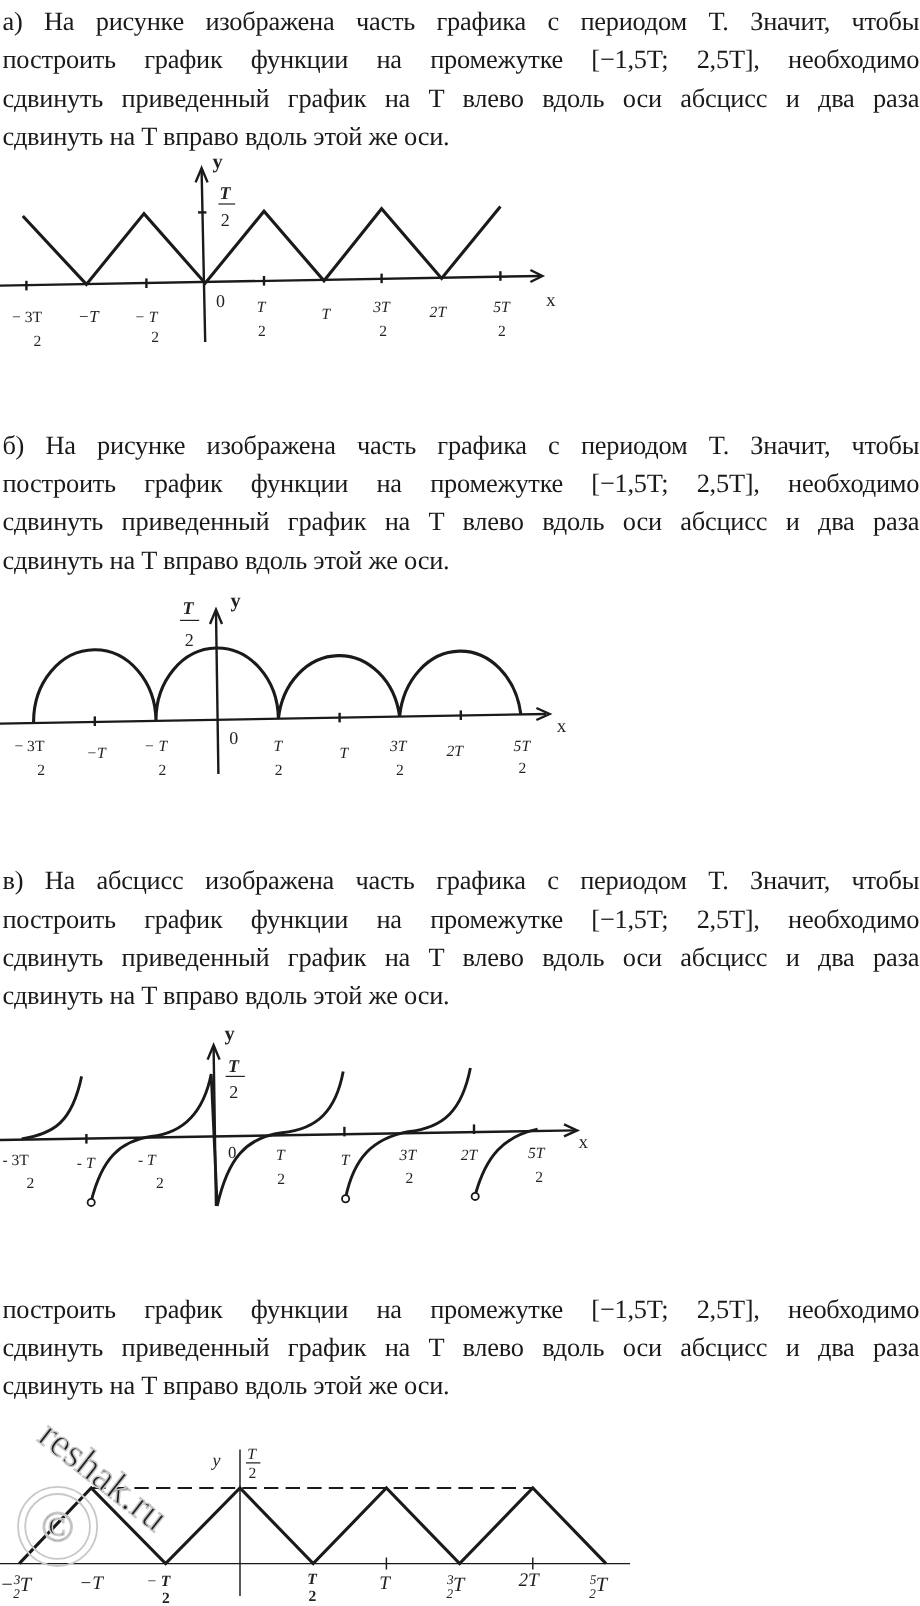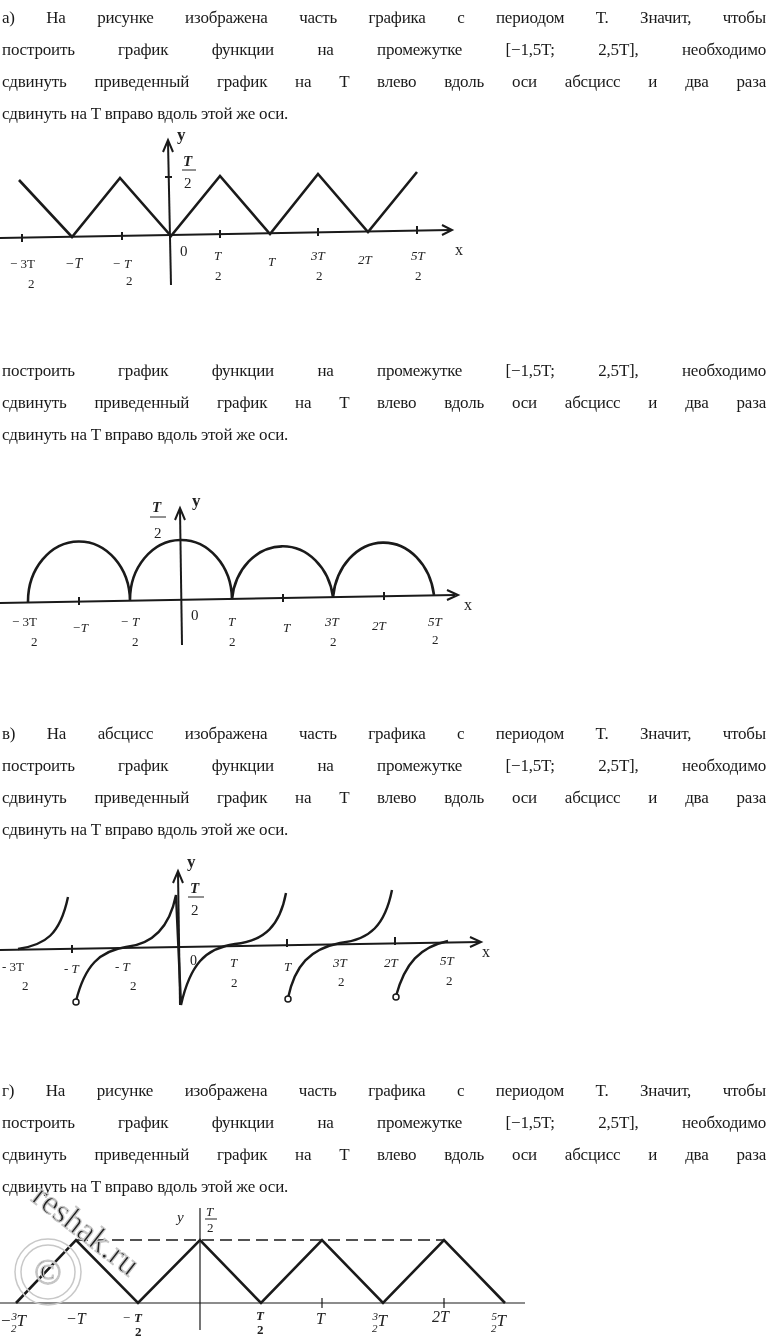--- a/index.html
+++ b/index.html
@@ -1,18 +1,18 @@
 <!DOCTYPE html>
 <html><head>
 <meta charset="utf-8">
 <style>
   html, body { margin: 0; padding: 0; background: #ffffff; }
   body { width: 767px; height: 1338px; position: relative; overflow: hidden;
          font-family: "Liberation Serif", "DejaVu Serif", serif; color: #1a1a1a; }
-  .para { position: absolute; left: 2px; width: 764px; font-size: 17px; line-height: 32px;
+  .para { position: absolute; left: 2px; width: 764px; font-size: 22px; line-height: 32px;
           text-align: justify; text-align-last: left; letter-spacing: -0.2px; }
   .para .line { display: block; text-align: justify; text-align-last: justify; white-space: nowrap; }
   .para .line.last { text-align-last: left; }
   .graph { position: absolute; left: 0; }
   svg text { font-family: "Liberation Serif", "DejaVu Serif", serif; fill: #222; }
   .watermark { position: absolute; left: 10px; top: 1180px; pointer-events: none; }
 </style>
 </head>
 <body>
 
@@ -52,20 +52,21 @@
     <text x="215" y="160" font-size="13">2</text>
   <text x="268" y="146" font-size="13" font-style="italic">T</text>
   <text x="311" y="140" font-size="13" font-style="italic">3T</text>
     <text x="316" y="160" font-size="13">2</text>
   <text x="358" y="144" font-size="13" font-style="italic">2T</text>
   <text x="411" y="140" font-size="13" font-style="italic">5T</text>
     <text x="415" y="160" font-size="13">2</text>
 </svg>
 
 <div class="para" style="top:355px">
+  <span class="line">б) На рисунке изображена часть графика с периодом T. Значит, чтобы</span>
   <span class="line">построить график функции на промежутке [−1,5T; 2,5T], необходимо</span>
   <span class="line">сдвинуть приведенный график на T влево вдоль оси абсцисс и два раза</span>
   <span class="line last">сдвинуть на T вправо вдоль этой же оси.</span>
 </div>
 
 <svg class="graph" style="top:480px" width="480" height="180">
   <g stroke="#1a1a1a" stroke-width="2" fill="none">
     <line x1="0" y1="123" x2="455" y2="115"></line>
     <polyline points="447,110 458,115 447,120"></polyline>
     <line x1="182" y1="165" x2="180" y2="30"></line>
@@ -137,21 +138,20 @@
     <text x="231" y="142" font-size="13">2</text>
   <text x="284" y="126" font-size="13" font-style="italic">T</text>
   <text x="333" y="122" font-size="13" font-style="italic">3T</text>
     <text x="338" y="141" font-size="13">2</text>
   <text x="384" y="122" font-size="13" font-style="italic">2T</text>
   <text x="440" y="120" font-size="13" font-style="italic">5T</text>
     <text x="446" y="140" font-size="13">2</text>
 </svg>
 
 <div class="para" style="top:1075px">
-  <span class="line">г) На рисунке изображена часть графика с периодом T. Значит, чтобы</span>
   <span class="line">построить график функции на промежутке [−1,5T; 2,5T], необходимо</span>
   <span class="line">сдвинуть приведенный график на T влево вдоль оси абсцисс и два раза</span>
   <span class="line last">сдвинуть на T вправо вдоль этой же оси.</span>
 </div>
 
 <svg class="graph" style="top:1200px" width="530" height="138">
   <g stroke="#1a1a1a" fill="none">
     <line x1="0" y1="103" x2="525" y2="103" stroke-width="1.2"></line>
     <line x1="200" y1="130" x2="200" y2="8" stroke-width="1.2"></line>
     <line x1="76" y1="40" x2="444" y2="40" stroke-width="1.6" stroke-dasharray="12,6"></line>

